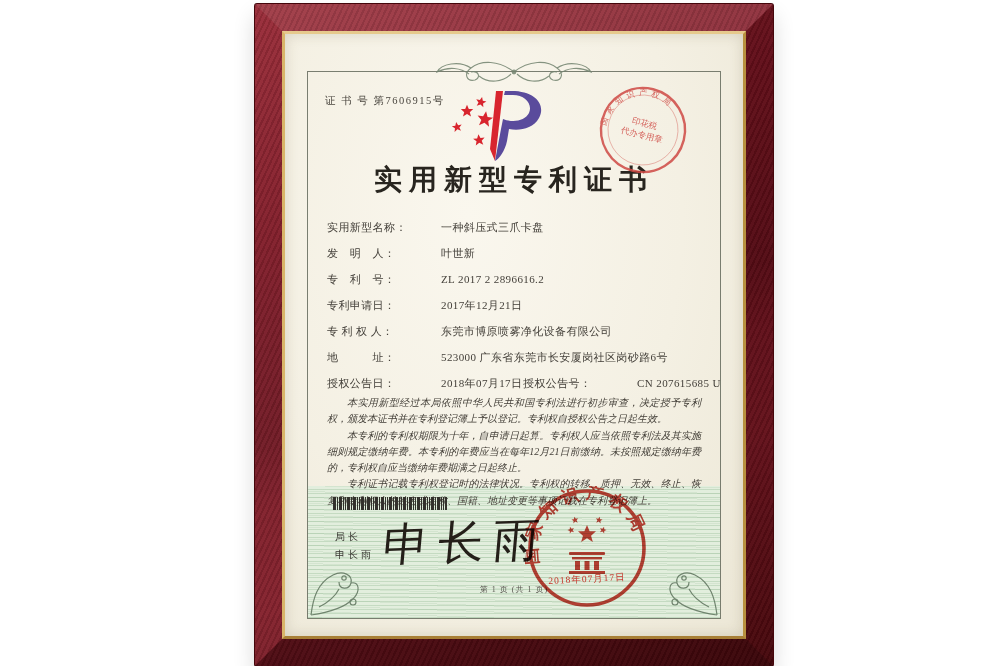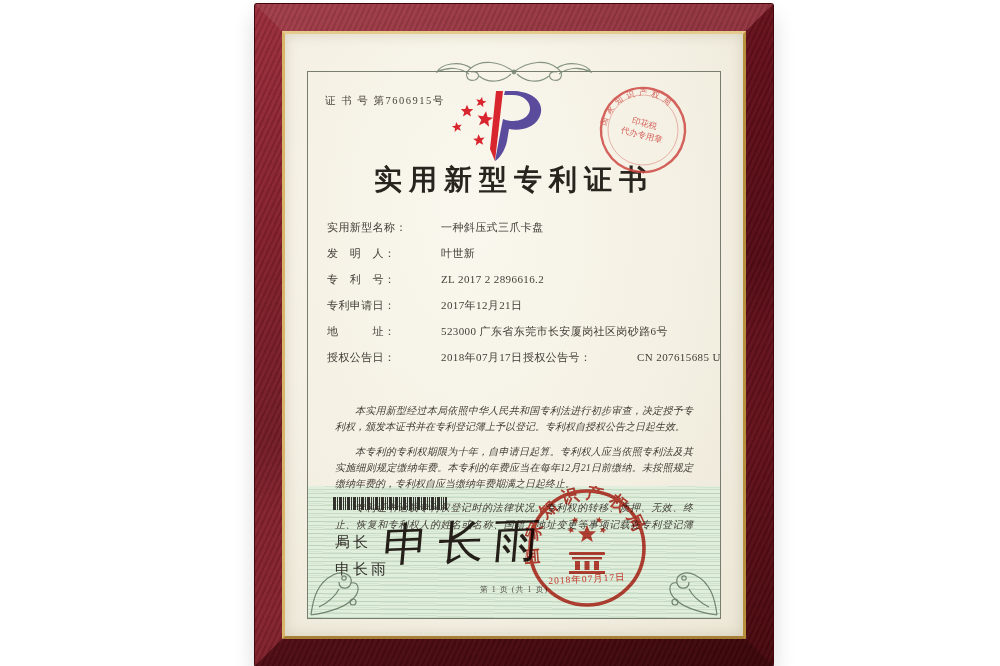--- a/index.html
+++ b/index.html
@@ -40,27 +40,27 @@
     color:#4a463f;z-index:4;}
   .logo{position:absolute;left:156px;top:55px;z-index:4;}
   .title{position:absolute;left:0;right:0;top:127px;text-align:center;font-size:28px;
     font-weight:700;letter-spacing:7px;color:#28251f;z-index:4;}
   .fields{position:absolute;left:42px;right:30px;top:186px;z-index:4;}
   .frow{position:relative;height:26px;font-size:11px;color:#44403a;letter-spacing:.4px;white-space:nowrap;}
   .frow .lbl{display:inline-block;min-width:114px;}
   .frow .second{position:absolute;left:196px;top:0;}
   .body-text{position:absolute;left:42px;right:42px;top:361px;z-index:4;font-size:10px;
     line-height:1.63;color:#45413a;text-align:justify;font-style:italic;}
-  .body-text p{margin:8px;text-indent:2em;}
+  .body-text p{margin:0;text-indent:2em;}
 
   .barcode{position:absolute;left:48px;top:463px;width:114px;height:13px;z-index:4;
     background:
       repeating-linear-gradient(90deg,#33312c 0 1px,transparent 1px 2px),
       repeating-linear-gradient(90deg,#33312c 0 2px,transparent 2px 7px);}
-  .director{position:absolute;left:50px;top:494px;z-index:4;font-size:15px;color:#33312c;
+  .director{position:absolute;left:50px;top:494px;z-index:4;font-size:10px;color:#33312c;
     letter-spacing:3px;line-height:1.8;font-family:"Liberation Sans","DejaVu Sans",sans-serif;}
   .signature{position:absolute;left:98px;top:478px;z-index:5;font-size:46px;color:#241f19;
     transform:rotate(-2deg) skewX(-7deg);letter-spacing:9px;white-space:nowrap;}
   .page-info{position:absolute;left:0;right:0;top:550px;text-align:center;font-size:8px;
     letter-spacing:1px;color:#57554e;z-index:4;}
 
   
   .agency-stamp{position:absolute;left:312px;top:50px;z-index:5;transform:rotate(14deg);opacity:.85;}
   .big-seal{position:absolute;left:240px;top:452px;z-index:6;opacity:.93;mix-blend-mode:multiply;}
   .seal-date{position:absolute;left:236px;top:539px;width:132px;text-align:center;z-index:7;
@@ -145,20 +145,23 @@
             <span class="lbl">实用新型名称：</span><span>一种斜压式三爪卡盘</span>
           </div>
           <div class="frow">
             <span class="lbl">发　明　人：</span><span>叶世新</span>
           </div>
           <div class="frow">
             <span class="lbl">专　利　号：</span><span>ZL 2017 2 2896616.2</span>
           </div>
           <div class="frow">
             <span class="lbl">专利申请日：</span><span>2017年12月21日</span>
+          </div>
+          <div class="frow">
+            <span class="lbl">专 利 权 人：</span><span>东莞市博原喷雾净化设备有限公司</span>
           </div>
           <div class="frow">
             <span class="lbl">地　　　址：</span><span>523000 广东省东莞市长安厦岗社区岗砂路6号</span>
           </div>
           <div class="frow">
             <span><span class="lbl">授权公告日：</span><span>2018年07月17日</span></span>
             <span class="second"><span class="lbl">授权公告号：</span><span>CN 207615685 U</span></span>
           </div>
         </div>
 

